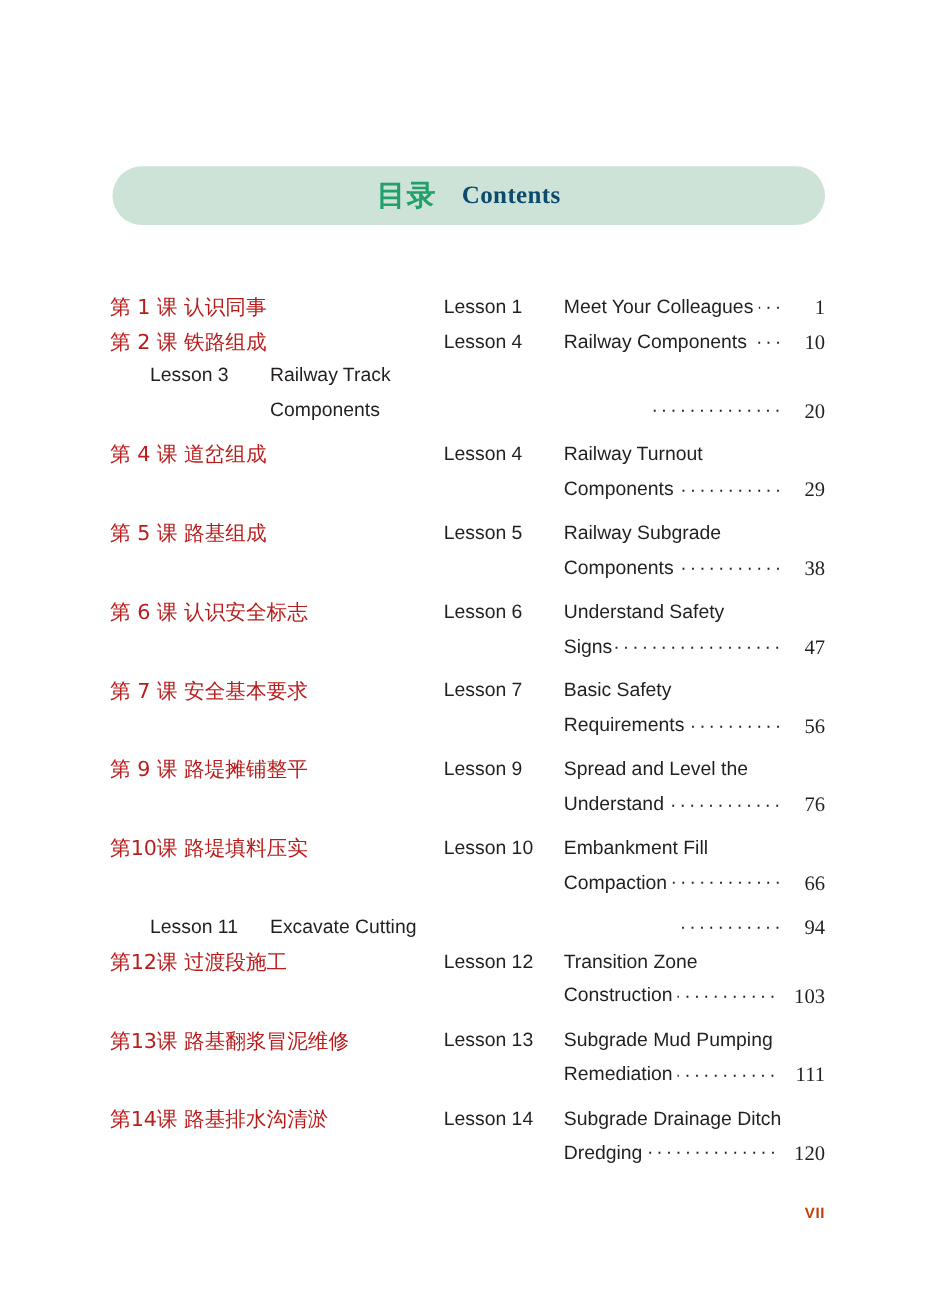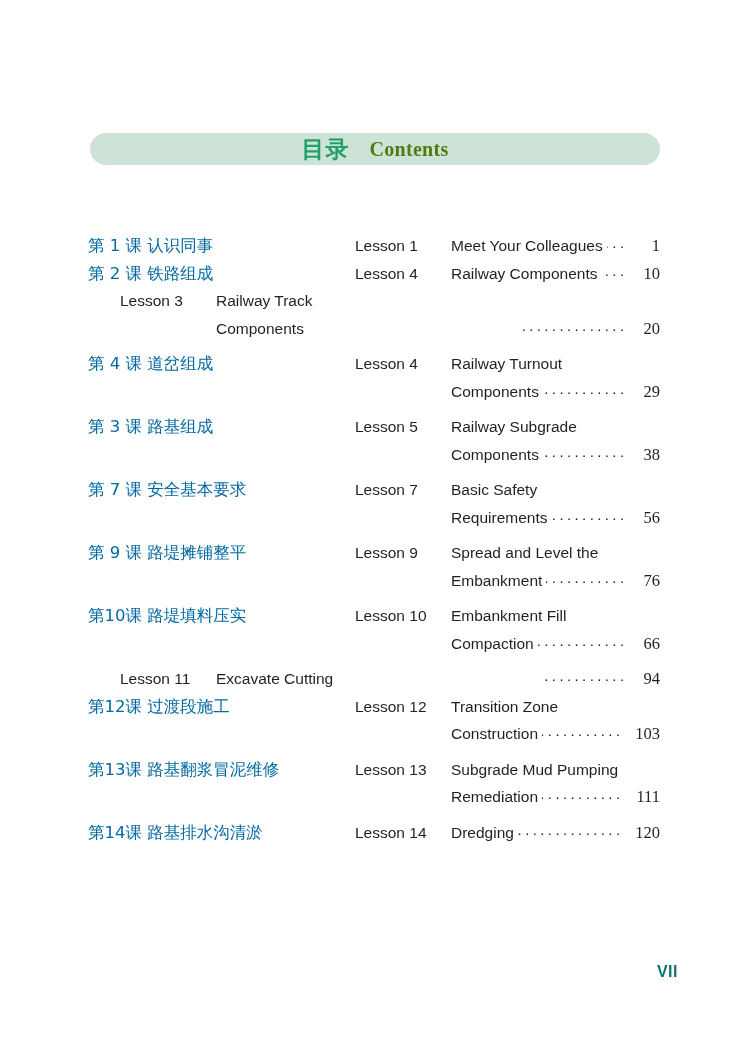--- a/index.html
+++ b/index.html
@@ -15,40 +15,40 @@
     color: #231f20;
     overflow: hidden;
   }
 
   
   .toc-header {
     position: absolute;
     left: 90px;
     top: 133px;
     width: 570px;
-    height: 32px;
+    height: 47px;
     background: #cde3d7;
     border-radius: 24px;
     display: flex;
     align-items: center;
     justify-content: center;
     box-sizing: border-box;
   }
   .toc-header .cn-title {
     font-family: "DejaVu Sans", "Liberation Sans", sans-serif;
     font-weight: bold;
     font-size: 23px;
     color: #23a06a;
     letter-spacing: 1px;
   }
   .toc-header .en-title {
     font-family: "Liberation Serif", "DejaVu Serif", serif;
     font-weight: bold;
     font-size: 20px;
-    color: #4d7c0f;
+    color: #0c4a6e;
     margin-left: 20px;
     letter-spacing: 0.3px;
   }
 
   
   .toc-list {
     position: absolute;
     left: 88px;
     top: 232px;
     width: 572px;
@@ -60,21 +60,21 @@
     margin-bottom: 0px;
   }
   .toc-entry.gap-after { margin-bottom: 8px; }
 
   .col-cn {
     width: 235px;
     flex: 0 0 235px;
     font-family: "DejaVu Sans", "Liberation Sans", sans-serif;
     font-size: 16.5px;
     line-height: 27.5px;
-    color: #0369a1;
+    color: #b91c1c;
     white-space: nowrap;
   }
   .col-lesson {
     width: 96px;
     flex: 0 0 96px;
     font-size: 15.5px;
     line-height: 27.5px;
     color: #231f20;
     white-space: nowrap;
     margin-left: 32px;
@@ -112,25 +112,25 @@
     text-align: right;
     font-family: "Liberation Serif", "DejaVu Serif", serif;
     font-size: 16.5px;
     color: #231f20;
   }
   .page-num.wide { width: 34px; }
 
   
   .folio {
     position: absolute;
-    right: 72px;
+    right: 90px;
     top: 963px;
-    font-size: 16px;
+    font-size: 12px;
     font-weight: bold;
-    color: #0f766e;
+    color: #c2410c;
     letter-spacing: 0.5px;
   }
 </style>
 </head>
 <body>
 
 <div class="toc-header">
   <span class="cn-title">目录</span>
   <span class="en-title">Contents</span>
 </div>
@@ -179,30 +179,44 @@
           <span class="en-text">Railway Turnout</span>
         </div>
         <div class="en-line">
           <span class="en-text">Components</span>
           <span class="leader">··············</span>
           <span class="page-num">29</span>
         </div>
       </div>
     </div>
     <div class="toc-entry gap-after">
-      <div class="col-cn">第 3 课  路基组成</div>
+      <div class="col-cn">第 5 课  路基组成</div>
       <div class="col-lesson">Lesson 5</div>
       <div class="col-en">
         <div class="en-line">
           <span class="en-text">Railway Subgrade</span>
         </div>
         <div class="en-line">
           <span class="en-text">Components</span>
           <span class="leader">··············</span>
           <span class="page-num">38</span>
+        </div>
+      </div>
+    </div>
+    <div class="toc-entry gap-after">
+      <div class="col-cn">第 6 课  认识安全标志</div>
+      <div class="col-lesson">Lesson 6</div>
+      <div class="col-en">
+        <div class="en-line">
+          <span class="en-text">Understand Safety</span>
+        </div>
+        <div class="en-line">
+          <span class="en-text">Signs</span>
+          <span class="leader tight">······················</span>
+          <span class="page-num">47</span>
         </div>
       </div>
     </div>
     <div class="toc-entry gap-after">
       <div class="col-cn">第 7 课  安全基本要求</div>
       <div class="col-lesson">Lesson 7</div>
       <div class="col-en">
         <div class="en-line">
           <span class="en-text">Basic Safety</span>
         </div>
@@ -214,21 +228,21 @@
       </div>
     </div>
     <div class="toc-entry gap-after">
       <div class="col-cn">第 9 课  路堤摊铺整平</div>
       <div class="col-lesson">Lesson 9</div>
       <div class="col-en">
         <div class="en-line">
           <span class="en-text">Spread and Level the</span>
         </div>
         <div class="en-line">
-          <span class="en-text">Embankment</span>
+          <span class="en-text">Understand</span>
           <span class="leader">··············</span>
           <span class="page-num">76</span>
         </div>
       </div>
     </div>
     <div class="toc-entry gap-after">
       <div class="col-cn">第10课  路堤填料压实</div>
       <div class="col-lesson">Lesson 10</div>
       <div class="col-en">
         <div class="en-line">
@@ -277,20 +291,23 @@
           <span class="leader">···········</span>
           <span class="page-num wide">111</span>
         </div>
       </div>
     </div>
     <div class="toc-entry gap-after">
       <div class="col-cn">第14课  路基排水沟清淤</div>
       <div class="col-lesson">Lesson 14</div>
       <div class="col-en">
         <div class="en-line">
+          <span class="en-text">Subgrade Drainage Ditch</span>
+        </div>
+        <div class="en-line">
           <span class="en-text">Dredging</span>
           <span class="leader">···············</span>
           <span class="page-num wide">120</span>
         </div>
       </div>
     </div>
   </div>
 
 <div class="folio">VII</div>
 

